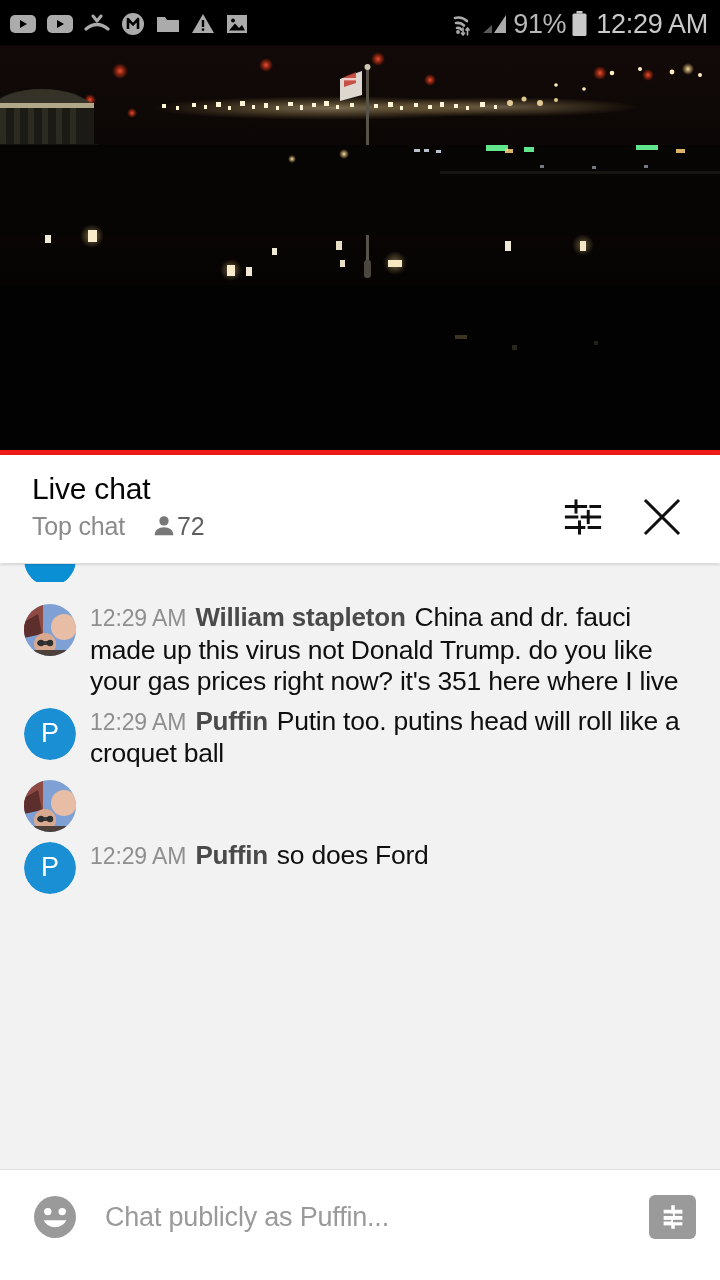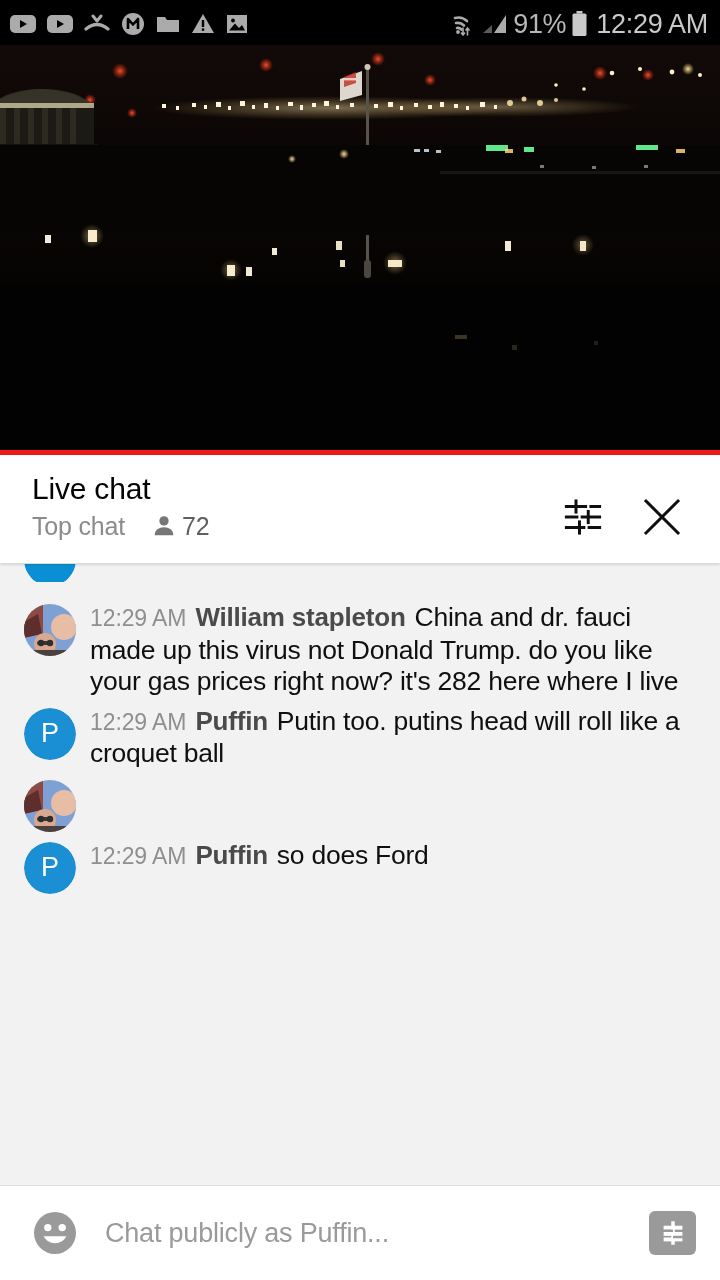--- a/index.html
+++ b/index.html
@@ -113,21 +113,20 @@
   }
   .chat-sub {
     font-size: 25px;
     color: #8b8b8b;
     letter-spacing: -0.2px;
   }
   .viewer-group {
     display: flex;
     align-items: center;
     margin-left: 26px;
-    gap: 5px;
   }
   .viewer-count {
     font-size: 25px;
     color: #5f5f5f;
     letter-spacing: -0.2px;
   }
   .header-actions {
     display: flex;
     align-items: center;
     gap: 34px;
@@ -259,21 +258,21 @@
     color: #1f7ae0;
     font-size: 27px;
     letter-spacing: 0.3px;
     cursor: pointer;
     text-decoration: none;
   }
 
   
   .input-bar {
     position: absolute;
-    bottom: 0; left: 0;
+    bottom: 16px; left: 0;
     width: 720px;
     height: 95px;
     background: #ffffff;
     display: flex;
     align-items: center;
     padding: 0 24px 0 31px;
     border-top: 1px solid #e0e0e0;
   }
   .emoji-btn {
     flex: 0 0 auto;
@@ -592,21 +591,21 @@
               <rect x="0" y="0" width="19" height="30" fill="#8e4a43"></rect>
               <path d="M0 18 L14 10 L18 30 L0 34 Z" fill="#5d2f2c"></path>
               <circle cx="40" cy="23" r="13" fill="#e8bda6"></circle>
               <circle cx="21" cy="40" r="11" fill="#d8a98f"></circle>
               <rect x="13" y="37" width="16" height="4" rx="2" fill="#3a3a3a"></rect>
               <circle cx="17" cy="39" r="3.2" fill="#2e2e2e"></circle>
               <circle cx="26" cy="39" r="3.2" fill="#2e2e2e"></circle>
               <path d="M0 46 L52 46 L52 52 L0 52 Z" fill="#4d3f3a"></path>
             </svg>
           </div>
-          <div class="msg-body"><span class="msg-time">12:29 AM</span><span class="msg-author">William stapleton</span><span class="msg-text">China and dr. fauci made up this virus not Donald Trump. do you like your gas prices right now? it's 282 here where I live</span></div>
+          <div class="msg-body"><span class="msg-time">12:29 AM</span><span class="msg-author">William stapleton</span><span class="msg-text">China and dr. fauci made up this virus not Donald Trump. do you like your gas prices right now? it's 351 here where I live</span></div>
         </div>
         <div class="msg-row">
           <div class="avatar">
             <div class="avatar-initial" style="background: rgb(26, 143, 212);">P</div>
           </div>
           <div class="msg-body"><span class="msg-time">12:29 AM</span><span class="msg-author">Puffin</span><span class="msg-text">Putin too. putins head will roll like a croquet ball</span></div>
         </div>
       </div>
 
 

